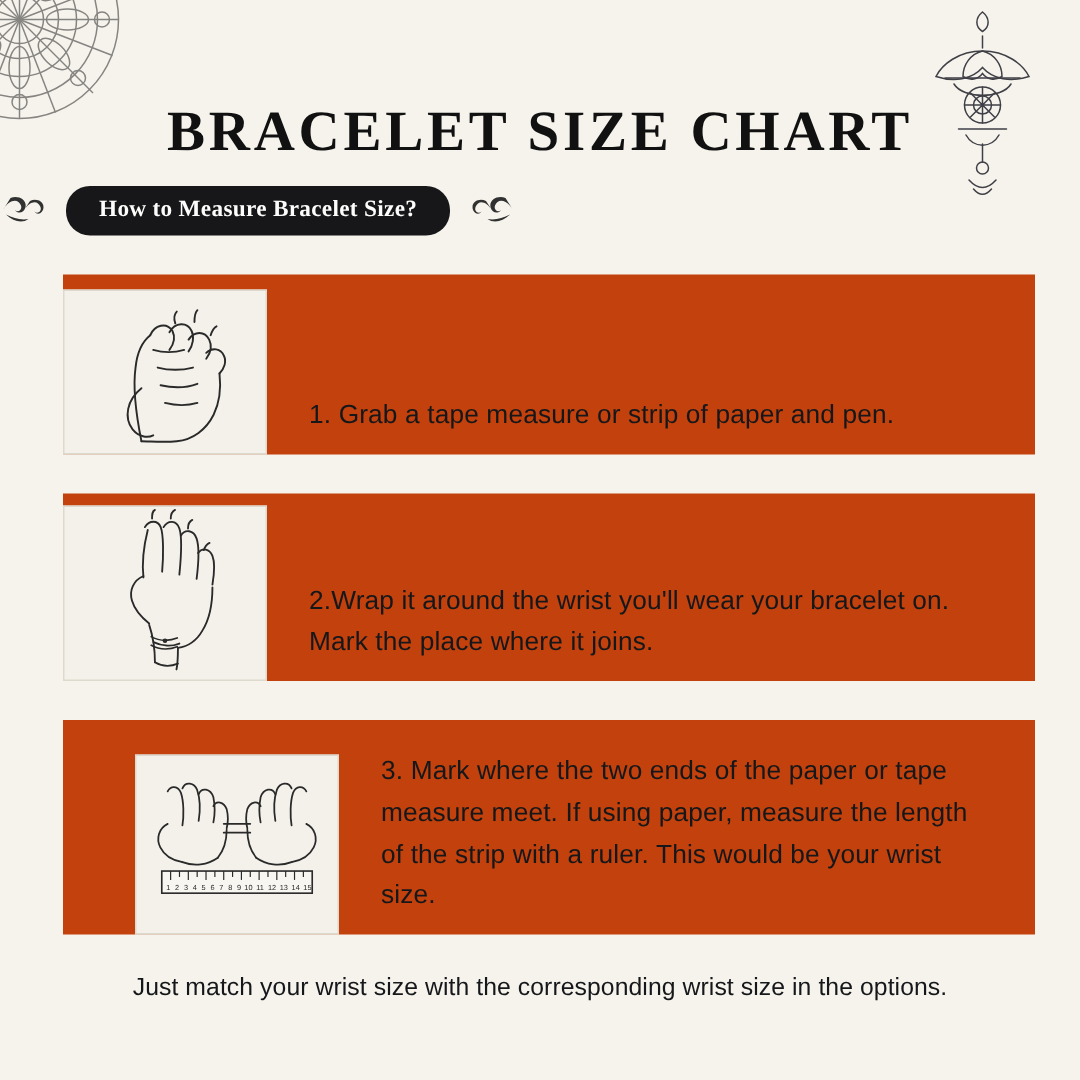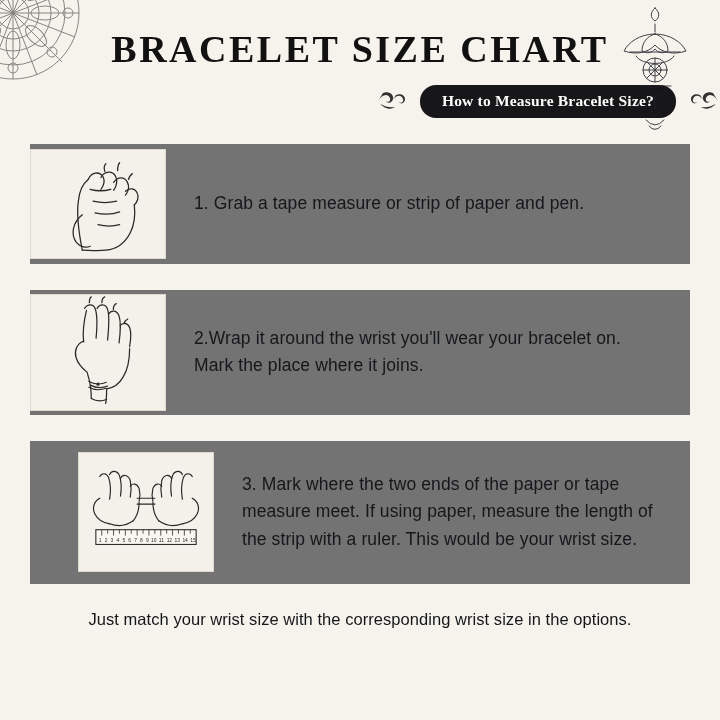--- a/index.html
+++ b/index.html
@@ -32,38 +32,38 @@
     top: 4px;
     right: 26px;
     width: 78px;
     height: 132px;
     opacity: .85;
     pointer-events: none;
   }
 
   
   .header {
-    padding-top: 29px;
+    padding-top: 68px;
     text-align: center;
   }
   .title {
     font-family: "Liberation Serif", serif;
     font-size: 38px;
     font-weight: 700;
     letter-spacing: 2.5px;
     color: #111;
     margin: 0;
     line-height: 1.1;
   }
 
   .subtitle-row {
     margin-top: 14px;
     display: flex;
     align-items: center;
-    justify-content: flex-end;
+    justify-content: flex-start;
     gap: 10px;
   }
   .flourish {
     width: 34px;
     height: 22px;
     opacity: .9;
   }
   .subtitle-pill {
     background: #17171a;
     color: #fdfdfb;
@@ -76,24 +76,25 @@
     white-space: nowrap;
   }
 
   
   .steps {
     margin-top: 26px;
     padding: 0 30px;
   }
   .step {
     display: flex;
-    align-items: center;
-    background: #737373;
+    align-items: flex-end;
+    background: #c2410c;
     margin-bottom: 26px;
     min-height: 120px;
+    margin-left: 12px;
   }
   .step-figure {
     width: 136px;
     min-width: 136px;
     background: #f4f1ea;
     border: 1px solid #ded9cd;
     display: flex;
     align-items: center;
     justify-content: center;
     box-sizing: border-box;

